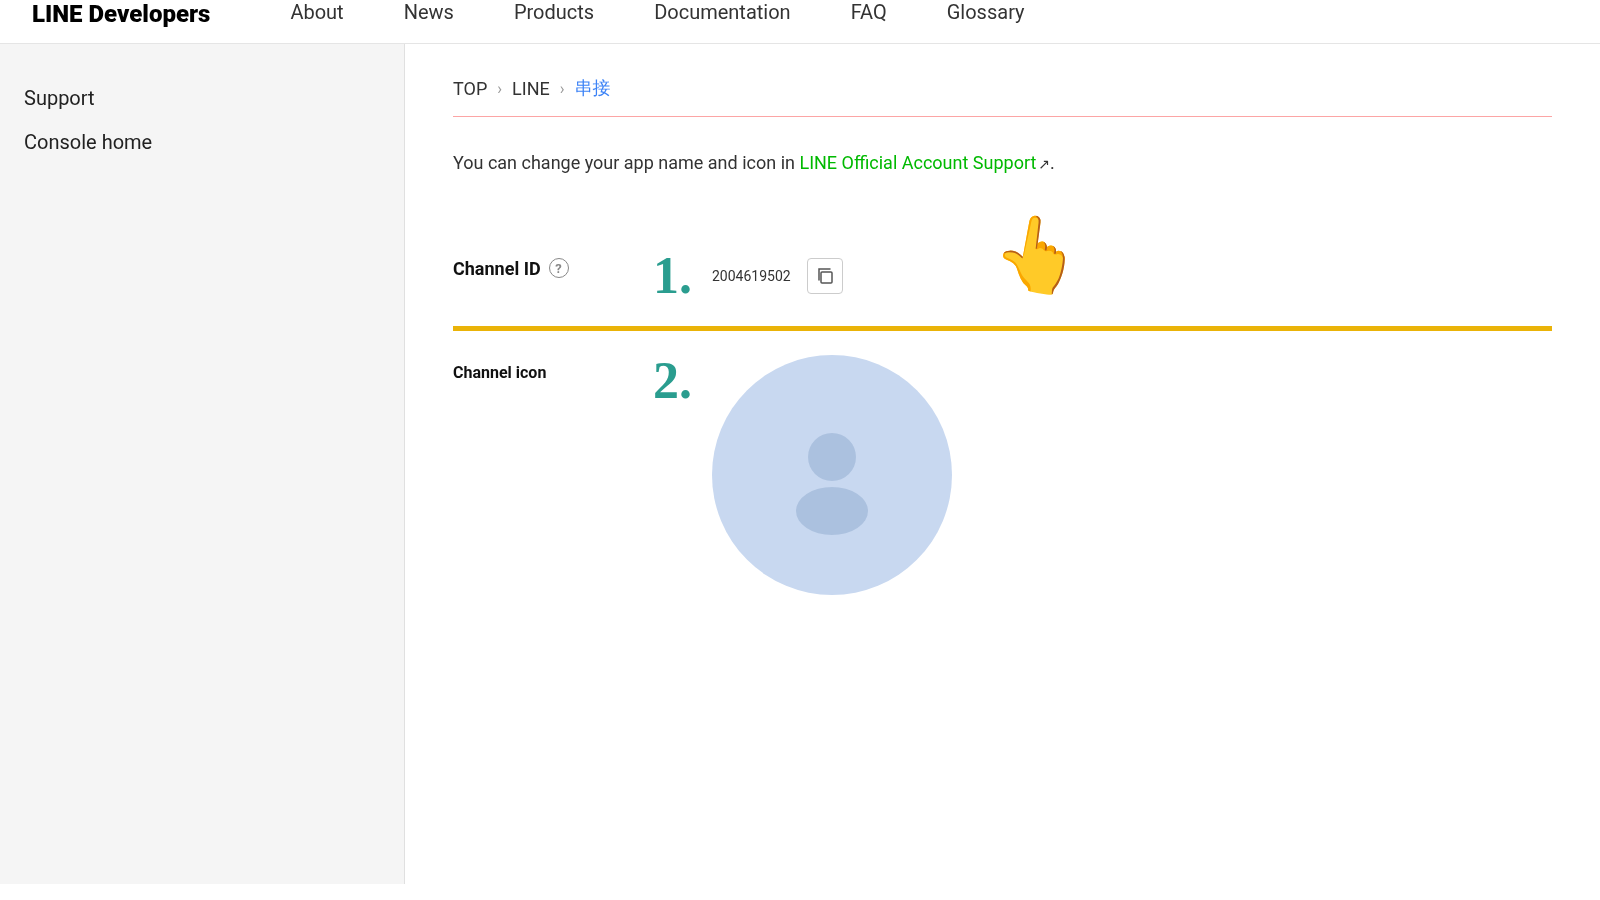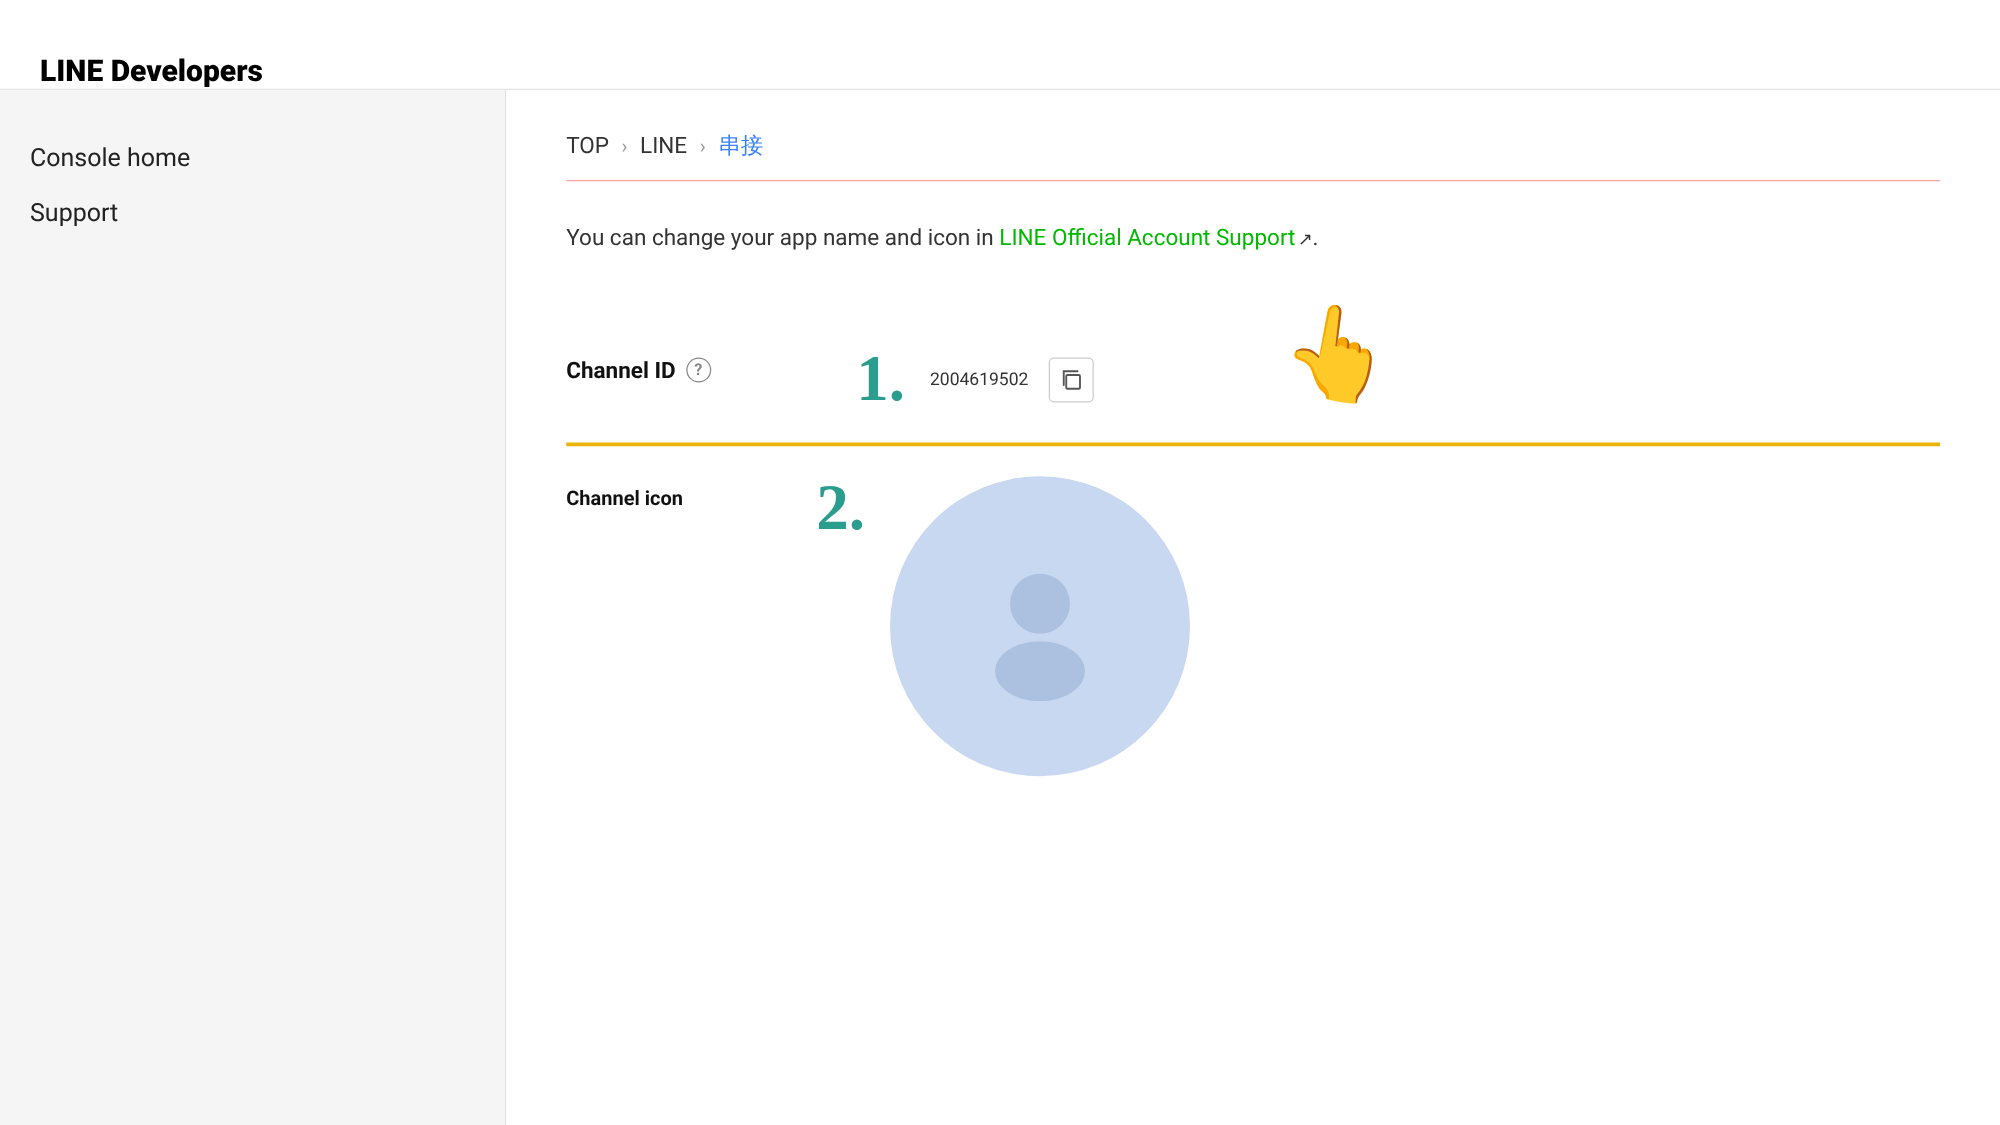--- a/index.html
+++ b/index.html
@@ -1,22 +1,22 @@
 <!DOCTYPE html>
 <html><head>
   <meta charset="utf-8">
   <style>
     * { margin: 0; padding: 0; box-sizing: border-box; }
     body { font-family: -apple-system, BlinkMacSystemFont, 'Segoe UI', Roboto, sans-serif; background: #fff; width: 1600px; min-height: 900px; overflow-x: hidden; }
 
     
     .top-nav {
       display: flex;
-      align-items: flex-end;
-      height: 72px;
+      align-items: flex-start;
+      height: 44px;
       padding: 0 32px;
       border-bottom: 1px solid #e5e5e5;
       background: #fff;
     }
     .nav-logo {
       font-size: 24px;
       font-weight: 900;
       color: #000;
       margin-right: 80px;
       white-space: nowrap;
@@ -107,23 +107,22 @@
     .ext-link-icon {
       font-size: 14px;
       margin-left: 2px;
     }
 
     
     .field-row {
       display: flex;
       align-items: flex-start;
       padding: 24px 0;
-      border-bottom: 3px solid #eab308;
+      border-bottom: 5px solid #eab308;
       position: relative;
-      gap: 32px;
     }
 
     .field-label {
       font-size: 18px;
       font-weight: 700;
       color: #111;
       min-width: 200px;
       display: flex;
       align-items: center;
       gap: 8px;
@@ -217,27 +216,35 @@
       width: 120px;
       height: 120px;
       opacity: 0.7;
     }
   </style>
 </head>
 <body>
 
 <nav class="top-nav">
   <div class="nav-logo">LINE Developers</div>
+  <ul class="nav-links">
+    <li><a>About</a></li>
+    <li><a>News</a></li>
+    <li><a>Products</a></li>
+    <li><a>Documentation</a></li>
+    <li><a>FAQ</a></li>
+    <li><a>Glossary</a></li>
+  </ul>
 </nav>
 
 <div class="main-layout">
 
   <aside class="sidebar">
+    <div class="sidebar-item">Support</div>
     <div class="sidebar-item">Console home</div>
-    <div class="sidebar-item">Support</div>
   </aside>
 
   <main class="content">
 
     <div class="breadcrumb">
       <a class="breadcrumb-link">TOP</a>
       <span class="breadcrumb-separator">›</span>
       <a class="breadcrumb-link">LINE</a>
       <span class="breadcrumb-separator">›</span>
       <span class="breadcrumb-current">串接</span>

